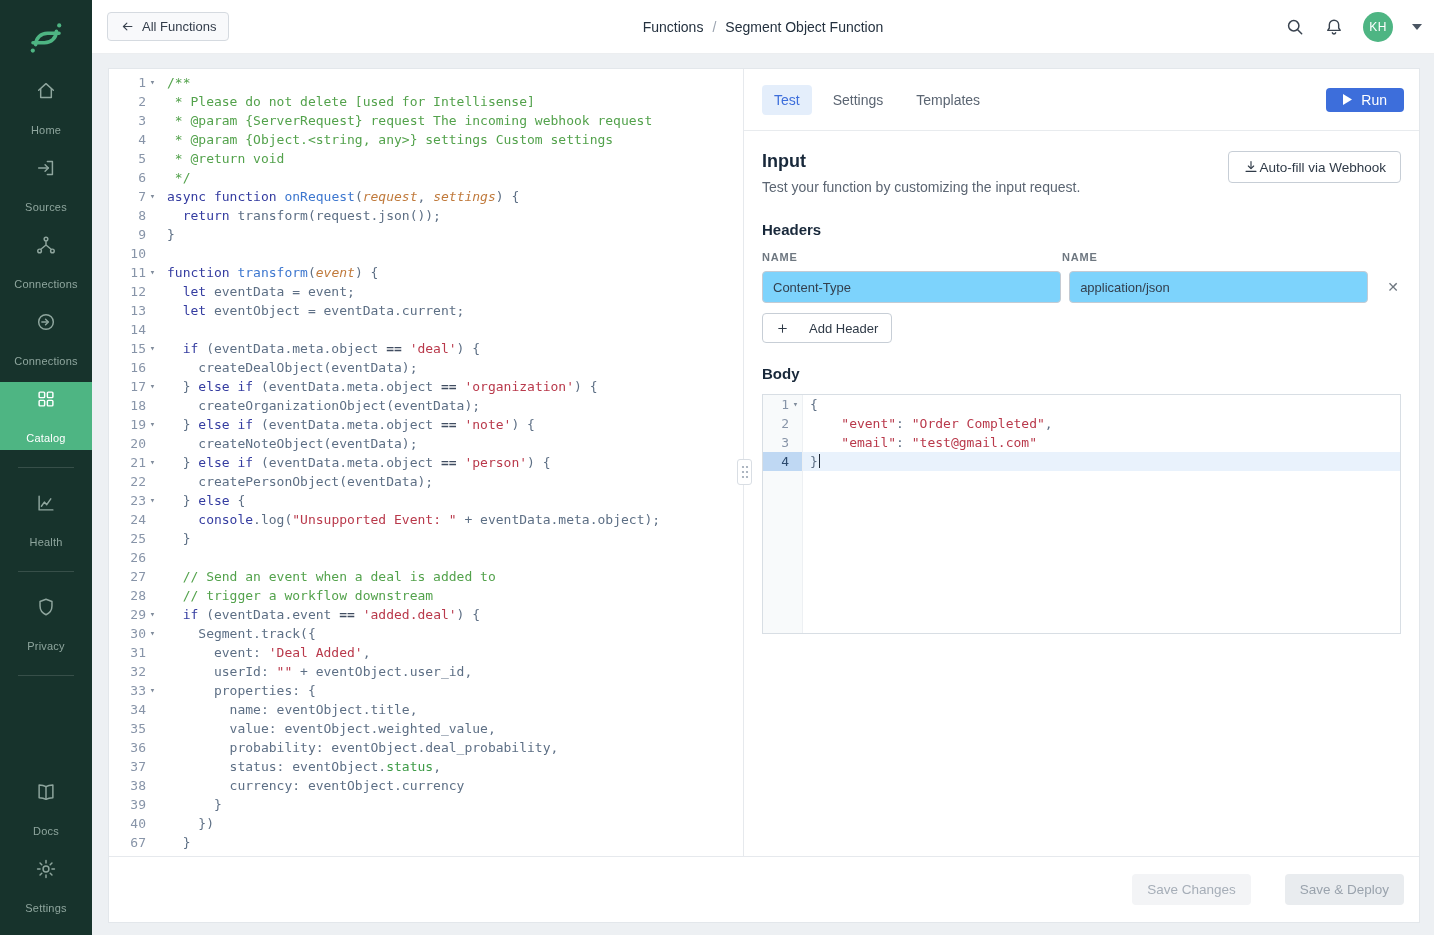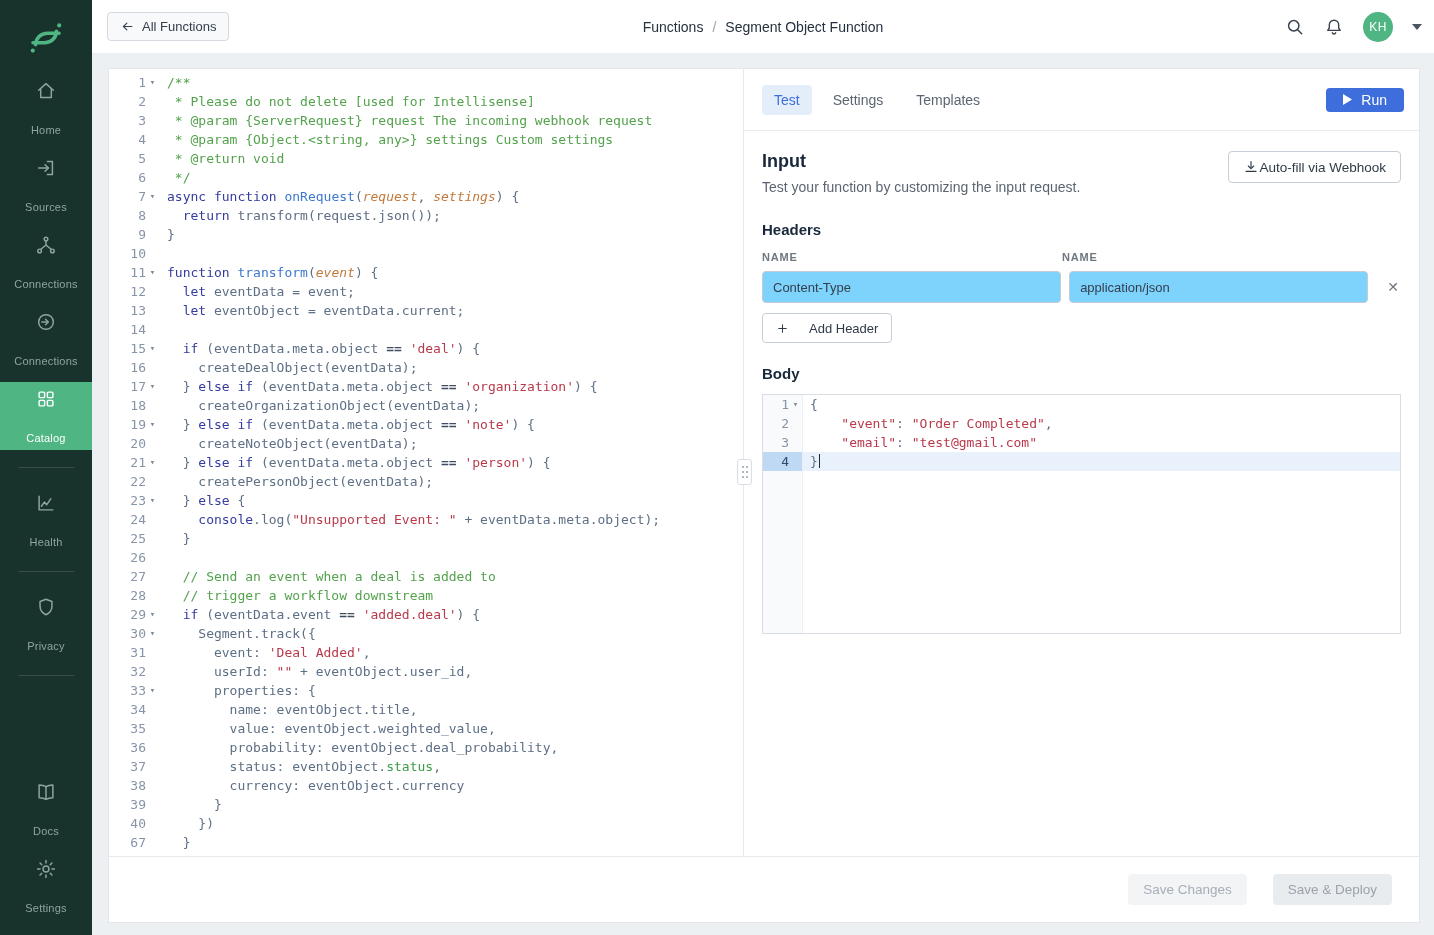--- a/index.html
+++ b/index.html
@@ -96,21 +96,21 @@
   .body-title{margin-top:22px;}
   .body-editor{margin-top:12px;border:1px solid #D8DEE4;height:240px;overflow:hidden;}
   .body-editor .gutter{width:40px;background:#F8FAFB;border-right:1px solid #EDF0F3;}
   .body-editor .gl.act{background:#BFD8F3;color:#2C4A6E;}
   .body-editor .codearea{padding-left:7px;}
   .body-editor .cl.act{background:#E9F2FC;margin-left:-7px;padding-left:7px;}
   .cursor{display:inline-block;width:1.5px;height:14px;background:#1E2936;vertical-align:-2px;margin-left:1px;}
 
   
   .footer-bar{height:66px;border-top:1px solid var(--border);display:flex;align-items:center;
-              justify-content:flex-end;gap:26px;padding-right:27px;}
+              justify-content:flex-end;gap:34px;padding-right:15px;}
   .save-btn{height:31px;padding:0 15px;border:none;border-radius:4px;font-size:13.5px;
             font-family:inherit;display:flex;align-items:center;cursor:default;}
   .save-changes{background:#F3F4F6;color:#A6AEB8;}
   .save-deploy{background:#E9ECEF;color:#9AA3AD;}
 
   
   .grip{position:absolute;left:628px;top:390px;width:15px;height:26px;background:#fff;
         border:1px solid #D9DEE4;border-radius:3px;display:flex;align-items:center;
         justify-content:center;cursor:col-resize;}
 </style>

